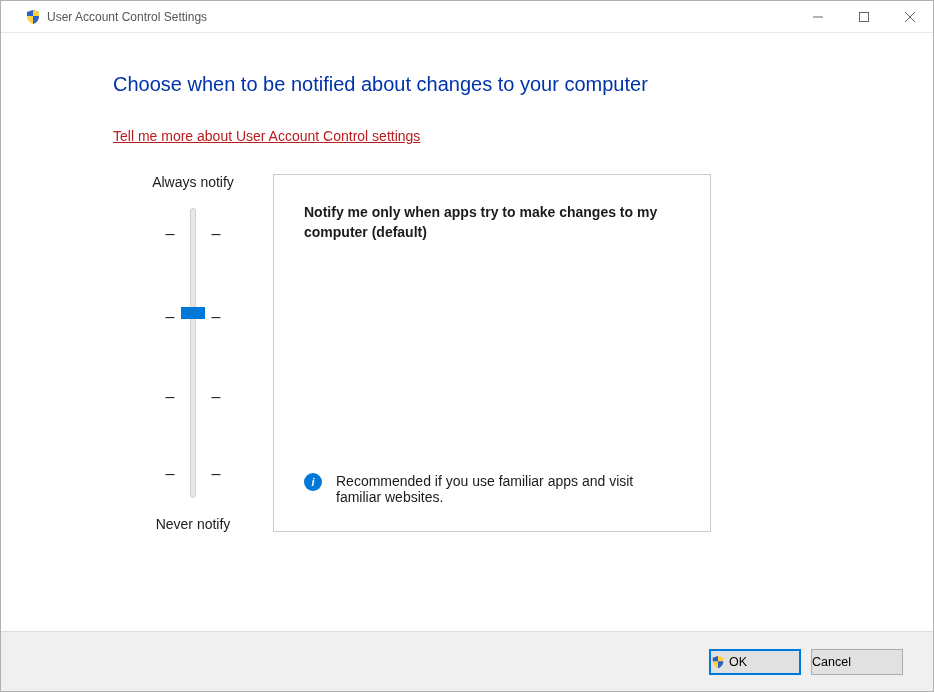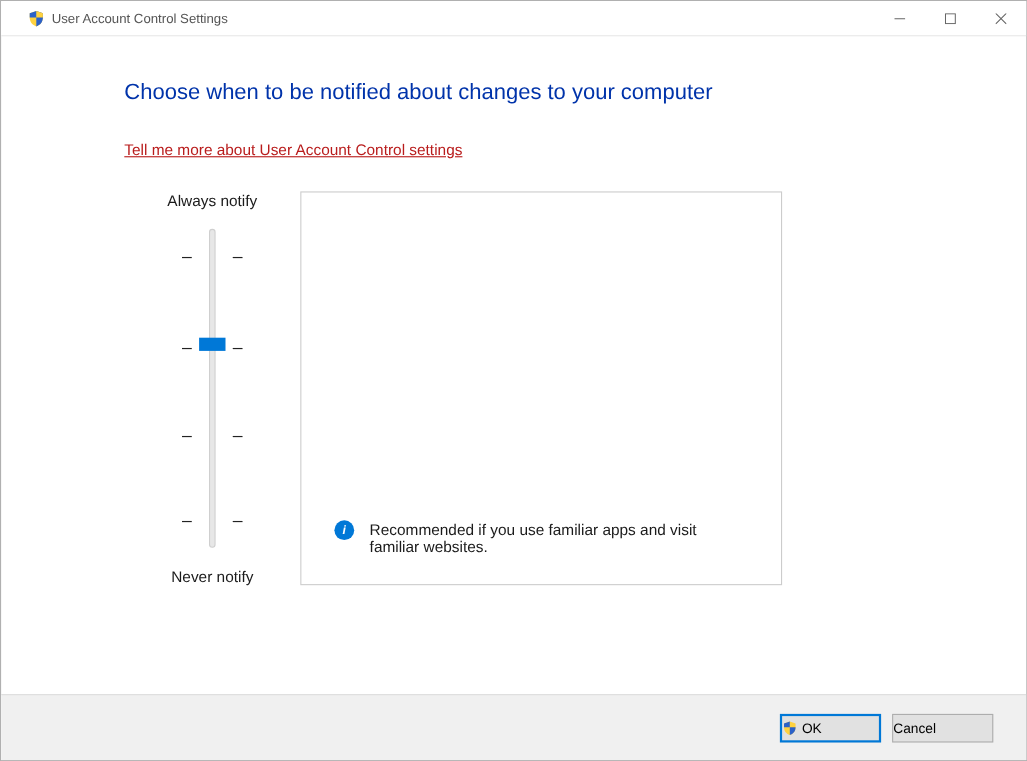--- a/index.html
+++ b/index.html
@@ -130,20 +130,21 @@
             <span>–</span>
             <span>–</span>
           </div>
         <div class="thumb"></div>
       </div>
 
       <div class="slider-bottom-label">Never notify</div>
     </div>
 
     <div class="panel">
+      <div class="panel-title">Notify me only when apps try to make changes to my computer (default)</div>
       <div class="panel-note">
         <div class="info-icon">i</div>
         <div>Recommended if you use familiar apps and visit familiar websites.</div>
       </div>
     </div>
 
   </div>
 </div>
 
 <div class="footer">

